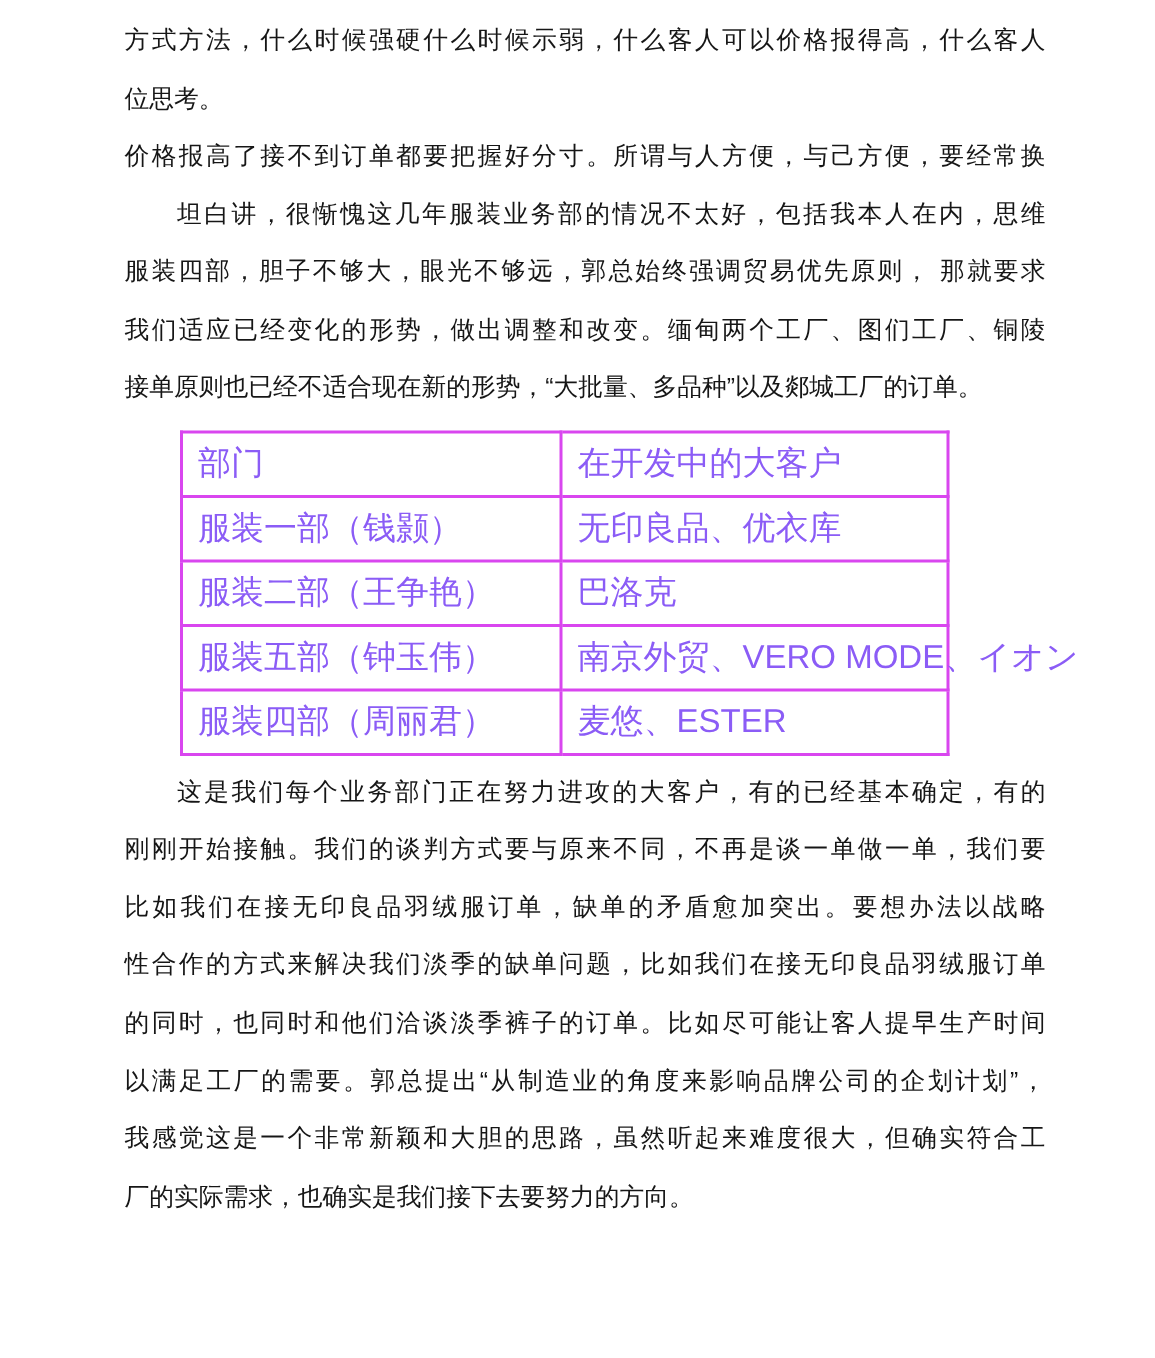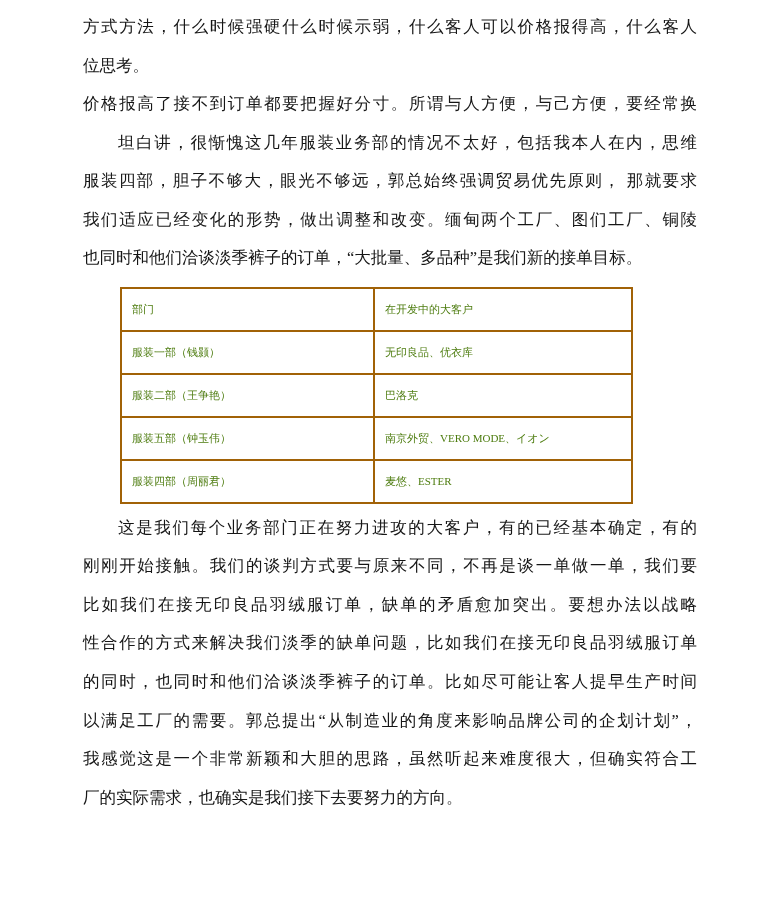--- a/index.html
+++ b/index.html
@@ -6,21 +6,21 @@
     margin: 0;
     padding: 0;
     background: #ffffff;
   }
   .page {
     position: relative;
     width: 770px;
     height: 905px;
     background: #ffffff;
     overflow: hidden;
-    font-family: Liberation Serif, serif;
+    font-family: Liberation Sans, sans-serif;
     color: #161616;
   }
   .content {
     position: absolute;
     left: 83px;
     top: 8px;
     width: 614px;
   }
   .line {
     height: 38.55px;
@@ -36,44 +36,44 @@
   .line.indent {
     text-indent: 35px;
   }
   table.clients {
     border-collapse: collapse;
     table-layout: fixed;
     width: 511px;
     margin: 9px 0 5px 37px;
   }
   table.clients td {
-    border: 2px solid #a16207;
+    border: 2px solid #d946ef;
     height: 41px;
     padding: 0 4px 0 10px;
-    font-size: 11px;
+    font-size: 22px;
     line-height: 20px;
     vertical-align: middle;
-    color: #4d7c0f;
+    color: #8b5cf6;
     white-space: nowrap;
     overflow: visible;
   }
 </style>
 </head>
 <body>
 
 <div class="page">
   <div class="content">
     <div id="top-paragraphs">
         <div class="line">方式方法，什么时候强硬什么时候示弱，什么客人可以价格报得高，什么客人</div>
         <div class="line para-end">位思考。</div>
         <div class="line">价格报高了接不到订单都要把握好分寸。所谓与人方便，与己方便，要经常换</div>
         <div class="line indent">坦白讲，很惭愧这几年服装业务部的情况不太好，包括我本人在内，思维</div>
         <div class="line">服装四部，胆子不够大，眼光不够远，郭总始终强调贸易优先原则， 那就要求</div>
         <div class="line">我们适应已经变化的形势，做出调整和改变。缅甸两个工厂、图们工厂、铜陵</div>
-        <div class="line para-end">也同时和他们洽谈淡季裤子的订单，“大批量、多品种”是我们新的接单目标。</div>
+        <div class="line para-end">接单原则也已经不适合现在新的形势，“大批量、多品种”以及郯城工厂的订单。</div>
       </div>
     <table class="clients">
       <colgroup>
         <col style="width:253px">
         <col style="width:258px">
       </colgroup>
       <tbody id="clients-table-body">
           <tr>
             <td>部门</td>
             <td>在开发中的大客户</td>

